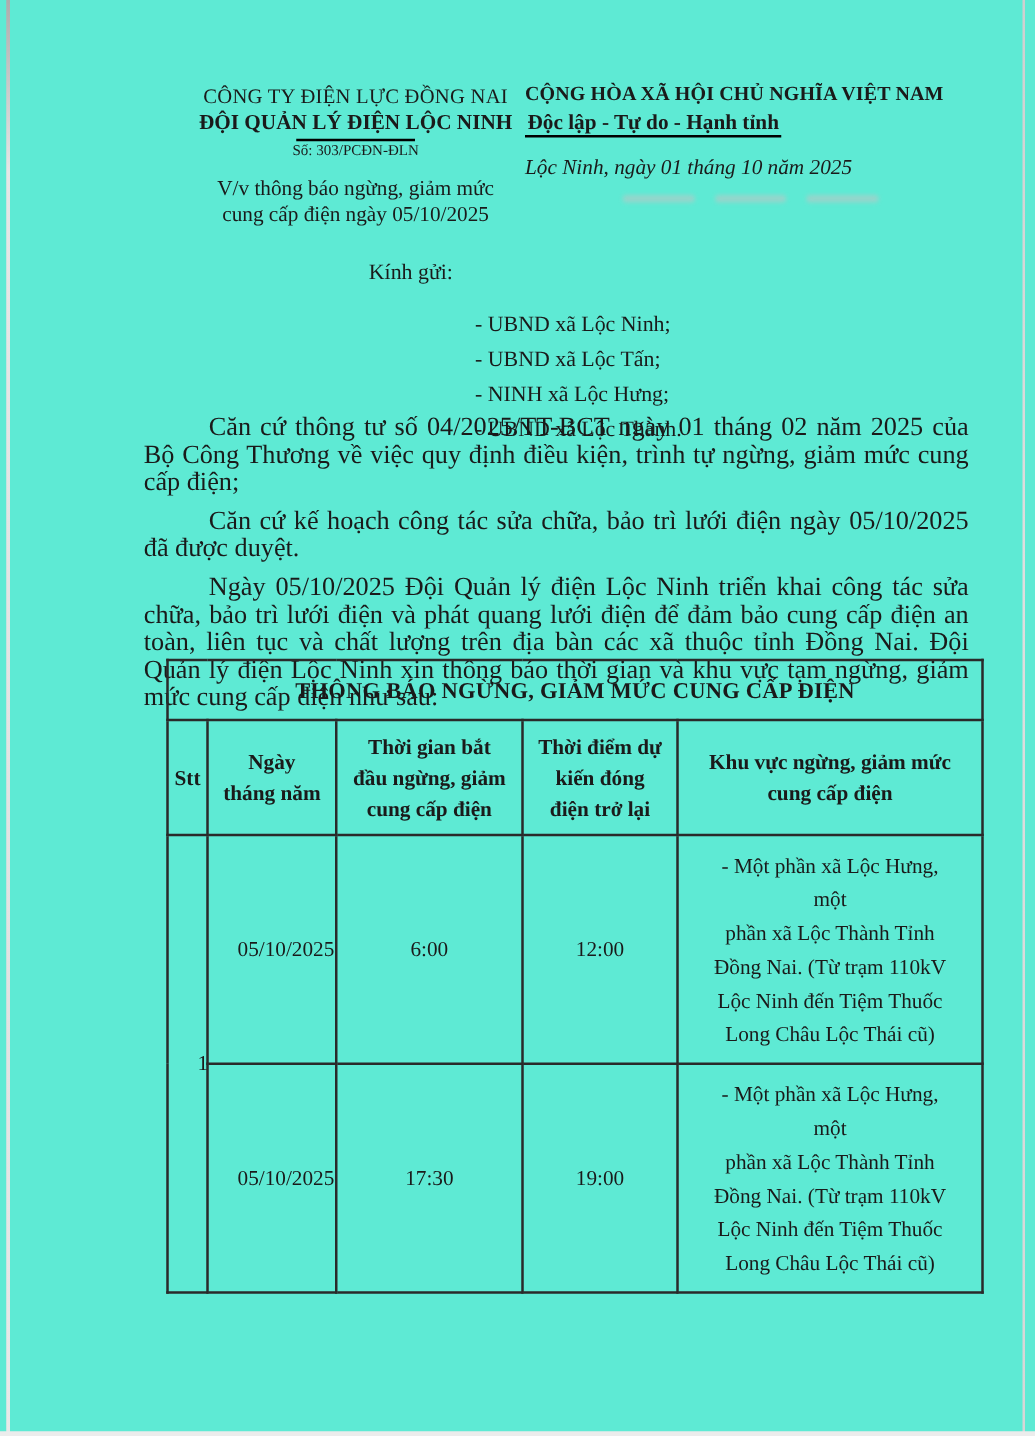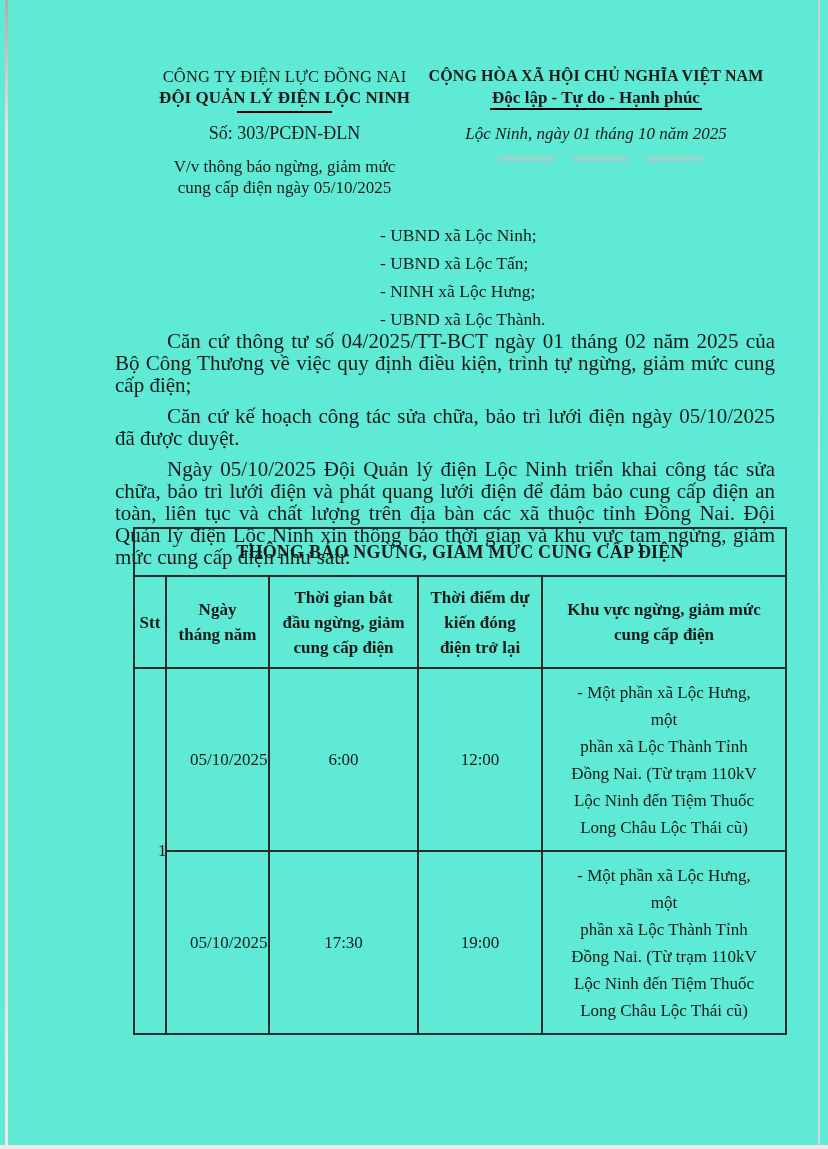--- a/index.html
+++ b/index.html
@@ -30,26 +30,26 @@
   }
 
   
   .header-left {
     position: absolute; left: 112px; top: 66px; width: 345px;
     text-align: center;
   }
   .org-parent { font-size: 16.5px; line-height: 21px; letter-spacing: 0.2px; }
   .org-unit   { font-size: 17px; font-weight: bold; line-height: 21px; }
   .org-underline { width: 95px; height: 2px; background: #000; margin: 3px auto 0; }
-  .doc-number { font-size: 18px; margin-top: 10px; }
+  .doc-number { font-size: 12px; }
   .doc-subject { font-size: 17px; line-height: 21px; margin-top: 12px; }
 
   .header-right {
     position: absolute; left: 420px; top: 66px; width: 352px;
-    text-align: center;
+    text-align: left;
   }
   .national-title { font-size: 16px; font-weight: bold; line-height: 20px; letter-spacing: 0.1px; }
   .national-motto { font-size: 17px; font-weight: bold; margin-top: 2px; }
   .national-motto span { border-bottom: 2px solid #000; padding: 0 2px 1px; }
   .place-date { font-size: 17px; font-style: italic; margin-top: 16px; }
   .ghost {
     position: absolute; left: 78px; top: 90px; width: 205px; height: 6px;
     display: flex; gap: 16px; opacity: 0.55; filter: blur(1.5px);
   }
   .ghost span { flex: 1; background: #c4c4c4; border-radius: 3px; }
@@ -98,31 +98,32 @@
     <div class="org-unit">ĐỘI QUẢN LÝ ĐIỆN LỘC NINH</div>
     <div class="org-underline"></div>
     <div class="doc-number">Số: 303/PCĐN-ĐLN</div>
     <div class="doc-subject preline">V/v thông báo ngừng, giảm mức
 cung cấp điện ngày 05/10/2025</div>
   </div>
 
   <div class="header-right">
     <div class="national-title">CỘNG HÒA XÃ HỘI CHỦ NGHĨA VIỆT NAM</div>
     <div class="national-motto">
-      <span>Độc lập - Tự do - Hạnh phúc</span>
+      <span>Độc lập - Tự do - Hạnh tỉnh</span>
     </div>
     <div class="place-date">Lộc Ninh, ngày 01 tháng 10 năm 2025</div>
     <div class="ghost">
       <span></span>
         <span></span>
         <span></span>
     </div>
   </div>
 
   <div class="salutation">
+    <div class="salutation-label">Kính gửi:</div>
     <ul class="recipients">
       <li>- UBND xã Lộc Ninh;</li>
       <li>- UBND xã Lộc Tấn;</li>
       <li>- NINH xã Lộc Hưng;</li>
       <li>- UBND xã Lộc Thành.</li>
     </ul>
   </div>
 
   <div class="body-text">
     <p>Căn cứ thông tư số 04/2025/TT-BCT ngày 01 tháng 02 năm 2025 của Bộ Công Thương về việc quy định điều kiện, trình tự ngừng, giảm mức cung cấp điện;</p>

